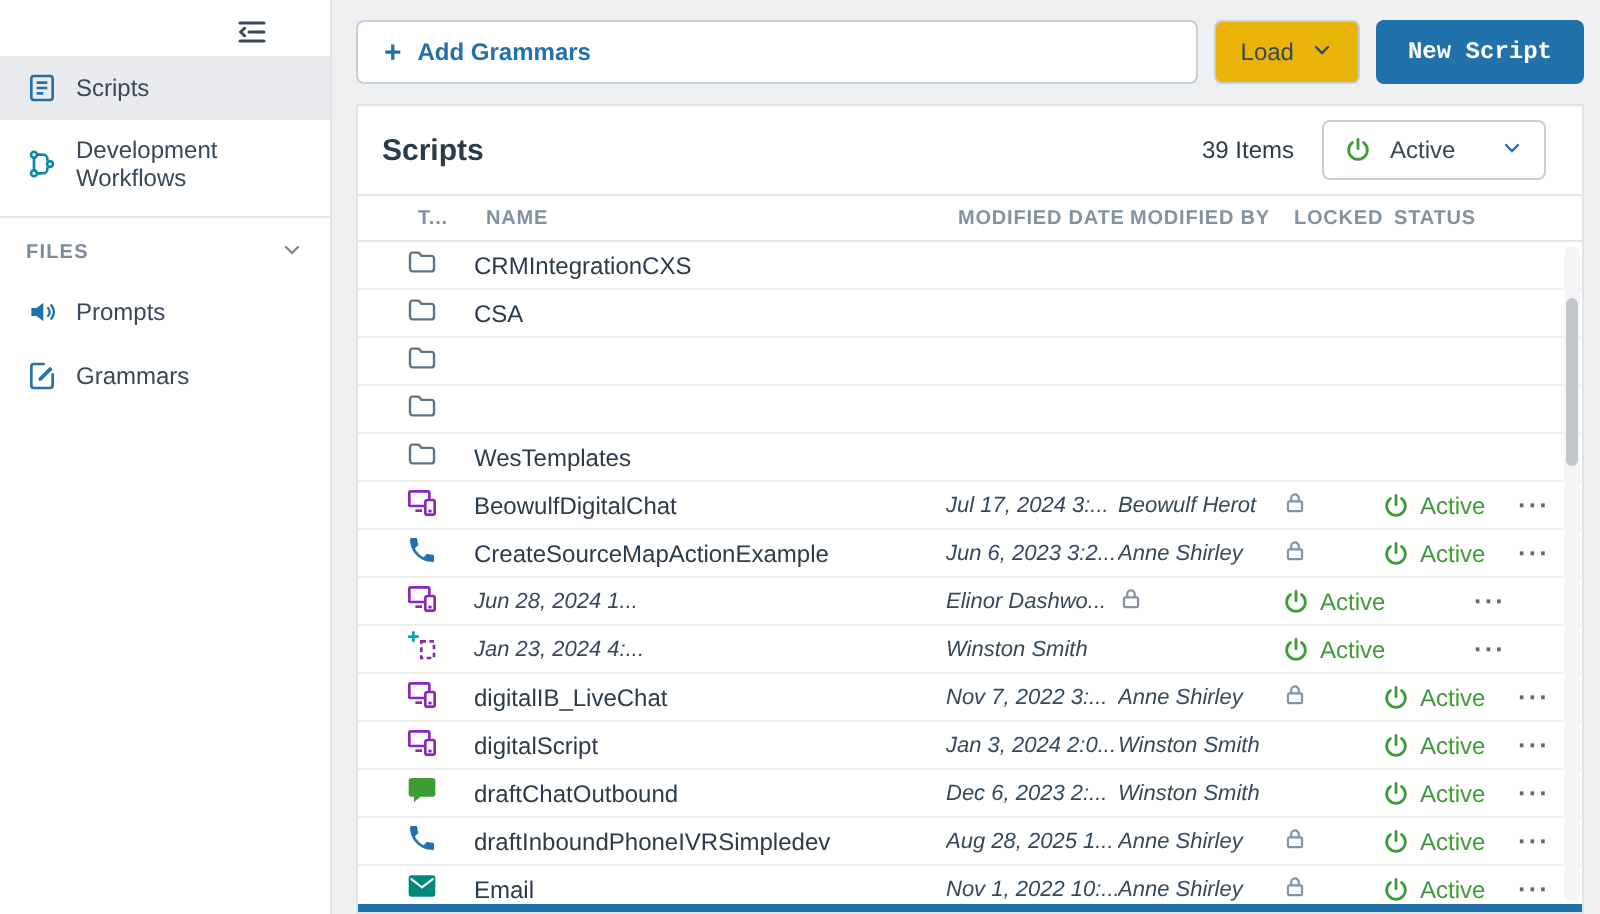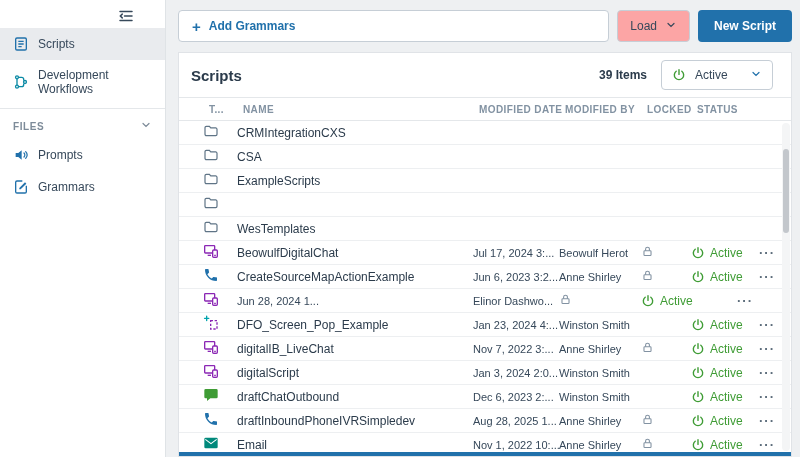--- a/index.html
+++ b/index.html
@@ -18,41 +18,41 @@
   .nav-icon svg { width: 16px; height: 16px; }
   .section-divider { border-top: 1px solid #e4e7ea; margin: 4px 0 2px; }
   .section-header { display: flex; align-items: center; justify-content: space-between; padding: 8px 13px 6px; font-size: 10px; font-weight: bold; color: #7d8b99; letter-spacing: .6px; cursor: pointer; gap: 24px; }
   .chev svg { width: 12px; height: 12px; }
 
   
   .main { flex: 1; display: flex; flex-direction: column; padding: 10px 8px 0 12px; min-width: 0; }
   .toolbar { display: flex; gap: 8px; }
   .add-criteria { flex: 1; height: 32px; background: #fff; border: 1px solid #c6ced6; border-radius: 4px; display: flex; align-items: center; gap: 8px; padding: 0 13px; color: #2171ab; font-size: 12px; font-weight: bold; cursor: pointer; }
   .plus { font-size: 15px; font-weight: bold; line-height: 1; }
-  .btn-load { height: 32px; background: #fca5a5; border: 1px solid #c6ced6; border-radius: 4px; display: flex; align-items: center; gap: 8px; padding: 0 12px; font-size: 12px; color: #36485a; cursor: pointer; font-family: inherit; }
-  .btn-new { height: 32px; background: #2171ab; border: none; border-radius: 4px; color: #fff; font-size: 12px; font-weight: bold; padding: 0 16px; cursor: pointer; font-family: Liberation Sans, sans-serif; }
+  .btn-load { height: 32px; background: #eab308; border: 1px solid #c6ced6; border-radius: 4px; display: flex; align-items: center; gap: 8px; padding: 0 12px; font-size: 12px; color: #36485a; cursor: pointer; font-family: inherit; }
+  .btn-new { height: 32px; background: #2171ab; border: none; border-radius: 4px; color: #fff; font-size: 12px; font-weight: bold; padding: 0 16px; cursor: pointer; font-family: Liberation Mono, monospace; }
 
   
   .panel { margin-top: 10px; background: #fff; border: 1px solid #e0e3e7; flex: 1; display: flex; flex-direction: column; position: relative; overflow: hidden; }
   .panel-header { display: flex; align-items: center; padding: 7px 12px; height: 44px; }
   .panel-title { font-size: 15px; font-weight: bold; color: #2b3b4b; flex: 1; }
-  .items-count { font-size: 12px; font-weight: bold; color: #2b3b4b; margin-right: 14px; }
+  .items-count { font-size: 12px; font-weight: normal; color: #2b3b4b; margin-right: 14px; }
   .filter-dd { height: 30px; border: 1px solid #c6ced6; border-radius: 4px; display: flex; align-items: center; gap: 9px; padding: 0 10px; font-size: 12px; color: #36485a; min-width: 112px; cursor: pointer; margin-right: 6px; }
   .filter-dd .label { flex: 1; }
   .power-icon { display: inline-flex; }
   .power-icon svg { width: 14px; height: 14px; }
 
   .thead, .trow { display: grid; grid-template-columns: 34px 236px 86px 82px 50px 62px 1fr; align-items: center; padding: 0 16px 0 30px; }
   .thead { font-size: 10px; font-weight: bold; color: #8292a2; border-top: 1px solid #e4e7ea; border-bottom: 1px solid #e4e7ea; height: 24px; letter-spacing: .4px; }
   .tbody { flex: 1; overflow: hidden; }
   .trow { height: 24px; border-bottom: 1px solid #edeff1; font-size: 12px; color: #2b3b4b; cursor: pointer; padding-left: 24px; }
   .type-icon { display: inline-flex; width: 16px; height: 16px; }
   .type-icon svg { width: 16px; height: 16px; }
   .name-cell { overflow: hidden; white-space: nowrap; text-overflow: ellipsis; }
-  .date-cell, .by-cell { font-size: 11px; color: #36485a; overflow: hidden; white-space: nowrap; }
+  .date-cell, .by-cell { font-size: 11px; color: #36485a; overflow: hidden; white-space: nowrap; font-style: italic; }
   .lock-icon { display: inline-flex; }
   .lock-icon svg { width: 13px; height: 13px; }
   .status-cell { display: flex; align-items: center; gap: 5px; color: #3f9c35; }
   .menu-cell { text-align: right; }
   .menu-dots { color: #5b6b7a; font-size: 13px; font-weight: bold; letter-spacing: 1px; cursor: pointer; }
 
   .vscroll { position: absolute; right: 1px; top: 70px; bottom: 5px; width: 8px; background: #f4f5f6; border-radius: 4px; }
   .vthumb { position: absolute; top: 26px; left: 1px; width: 6px; height: 84px; background: #c3c7cc; border-radius: 3px; cursor: pointer; }
   .bottom-bar { position: absolute; left: 0; right: 0; bottom: 0; height: 4px; background: #2171ab; }
 </style>
@@ -204,21 +204,20 @@
 
     <div class="cell menu-cell"><span class="menu-dots"></span></div>
   </div>
 
   <div class="trow">
     <div class="cell type-cell"><span class="type-icon">
                 <svg viewBox="0 0 24 24" fill="none" stroke="#5f7486" stroke-width="1.8">
                   <path d="M3 7a2 2 0 0 1 2-2h4.6l2 2.4H19a2 2 0 0 1 2 2V17a2 2 0 0 1-2 2H5a2 2 0 0 1-2-2z"></path>
                 </svg>
               </span></div>
-    <div class="cell name-cell">ExampleScripts</div>
     <div class="cell date-cell"></div>
     <div class="cell by-cell"></div>
     <div class="cell lock-cell"><span class="lock-icon" style="visibility: hidden;">
       <svg viewBox="0 0 24 24" fill="none" stroke="#8292a2" stroke-width="2">
                   <rect x="5.5" y="10.5" width="13" height="9" rx="1.5"></rect>
                   <path d="M8.5 10.5V7.5a3.5 3.5 0 0 1 7 0v3"></path>
                 </svg>
     </span></div>
 
     <div class="cell menu-cell"><span class="menu-dots"></span></div>
@@ -347,21 +346,20 @@
     <div class="cell menu-cell"><span class="menu-dots">···</span></div>
   </div>
 
   <div class="trow">
     <div class="cell type-cell"><span class="type-icon">
                 <svg viewBox="0 0 24 24" fill="none">
                   <path d="M5.5 1.8v6.4M2.3 5h6.4" stroke="#00a3ad" stroke-width="2" stroke-linecap="round"></path>
                   <path d="M11.5 8.5h9.5V21h-9.5z" stroke="#8b27b4" stroke-width="2" stroke-dasharray="3.5 2.5"></path>
                 </svg>
               </span></div>
-    <div class="cell name-cell">DFO_Screen_Pop_Example</div>
     <div class="cell date-cell">Jan 23, 2024 4:...</div>
     <div class="cell by-cell">Winston Smith</div>
     <div class="cell lock-cell"><span class="lock-icon" style="visibility: hidden;">
       <svg viewBox="0 0 24 24" fill="none" stroke="#8292a2" stroke-width="2">
                   <rect x="5.5" y="10.5" width="13" height="9" rx="1.5"></rect>
                   <path d="M8.5 10.5V7.5a3.5 3.5 0 0 1 7 0v3"></path>
                 </svg>
     </span></div>
     <div class="cell status-cell">
       <span class="power-icon">

